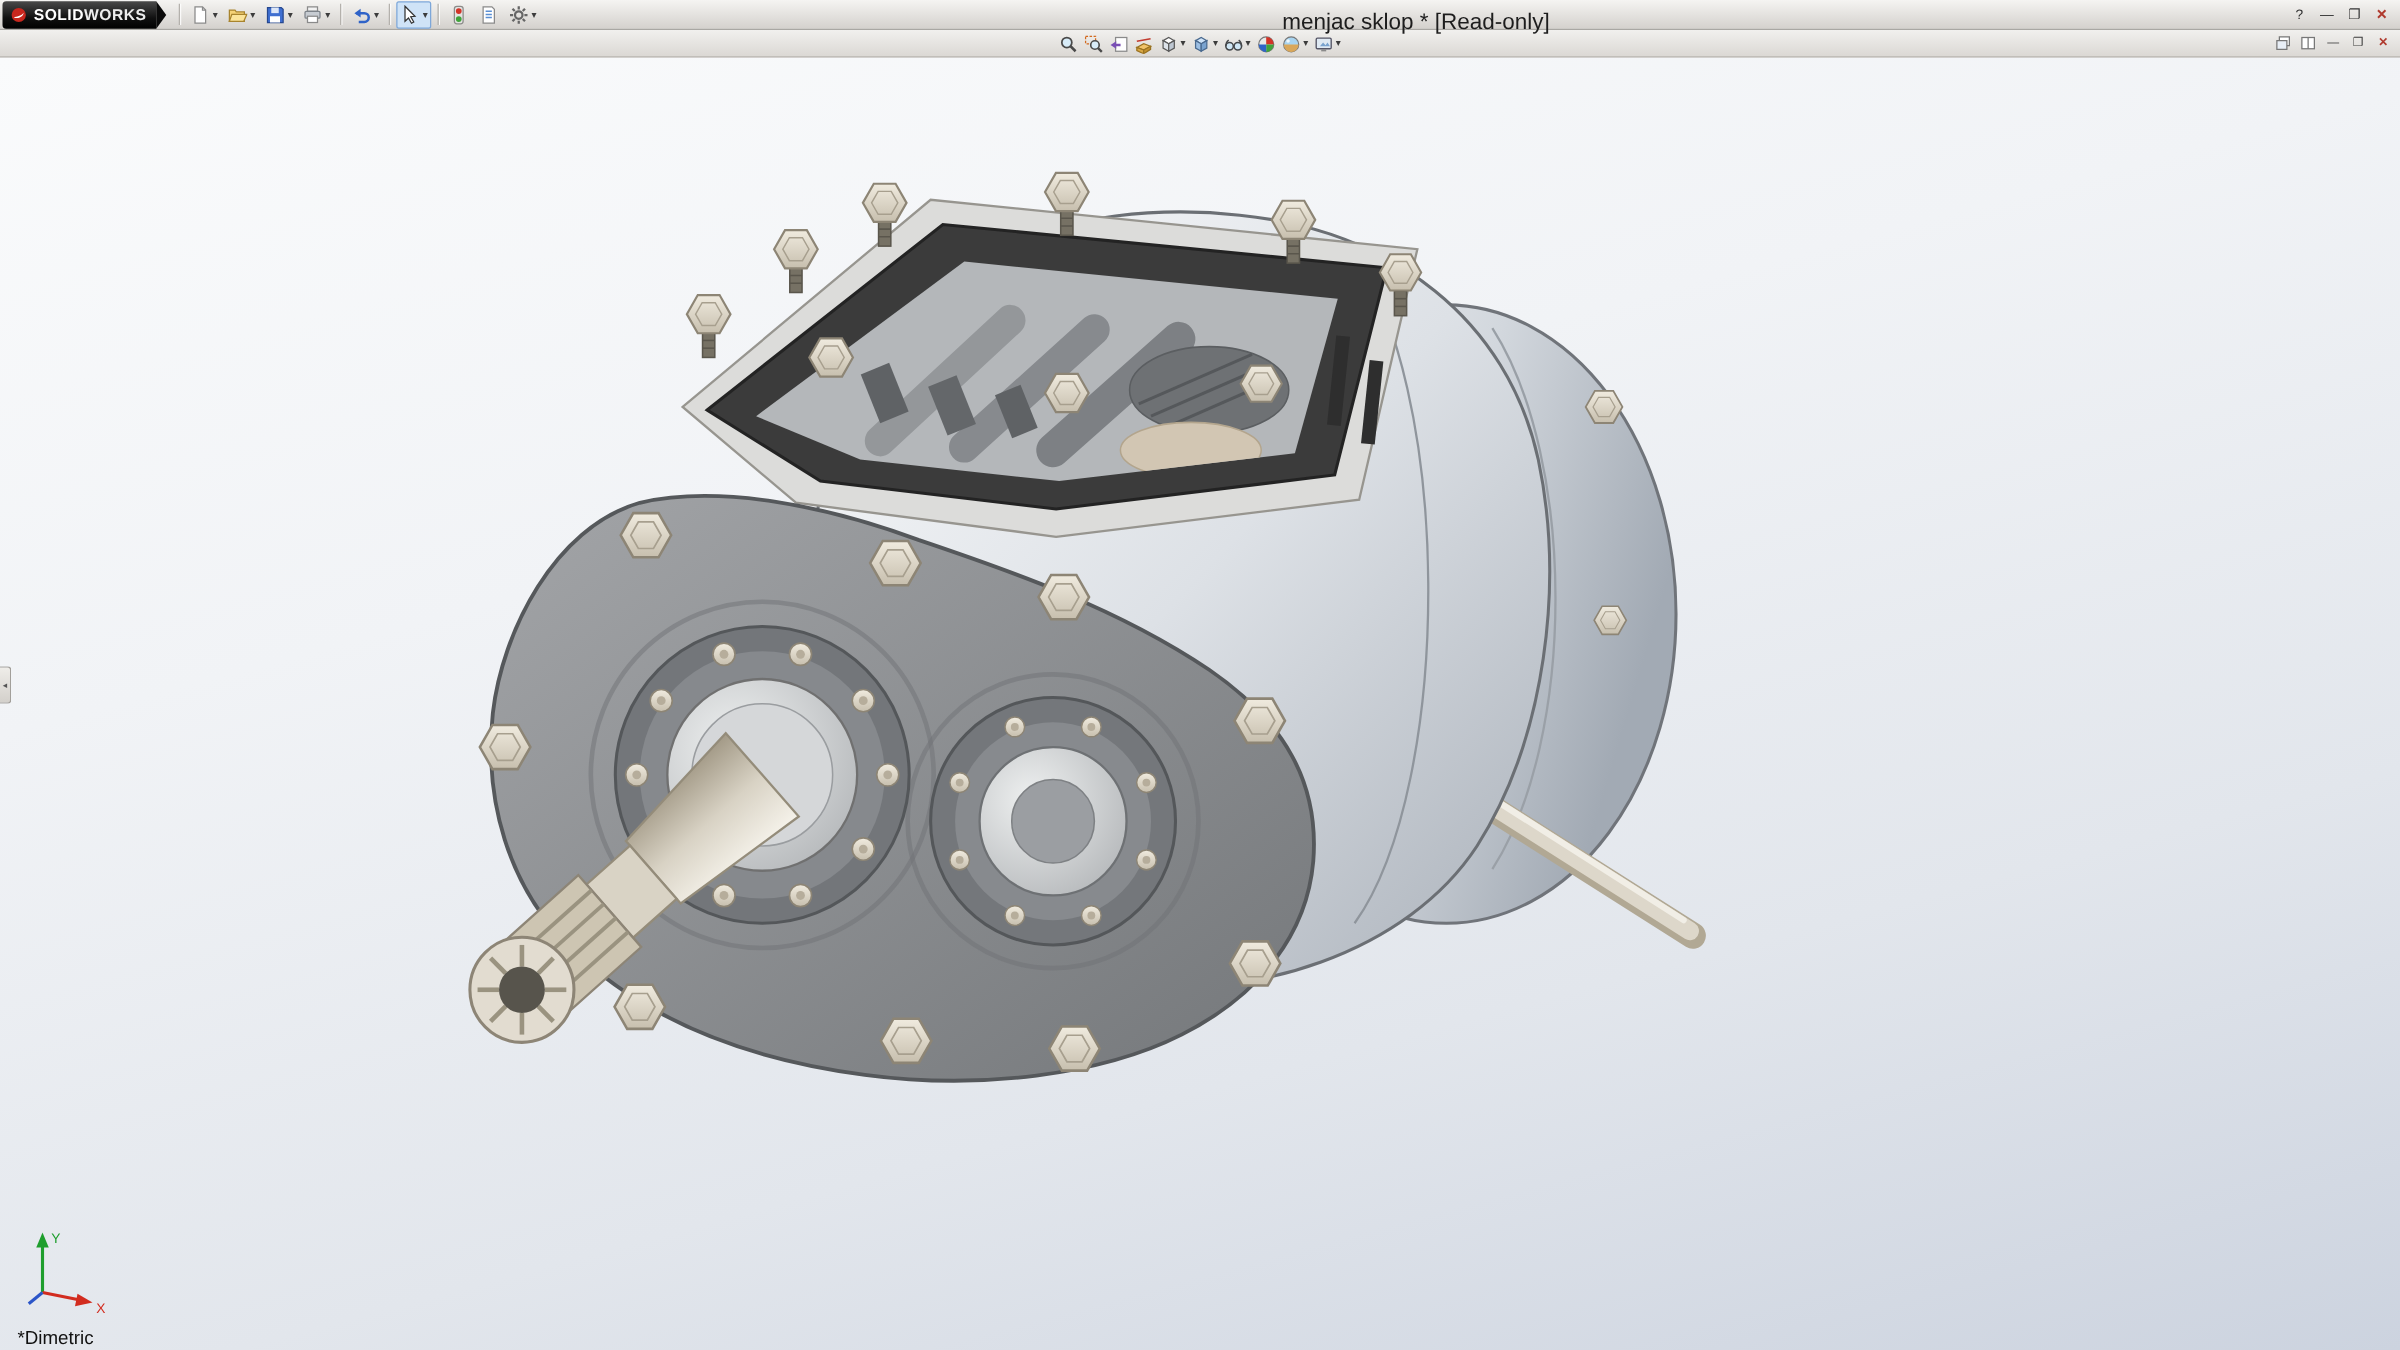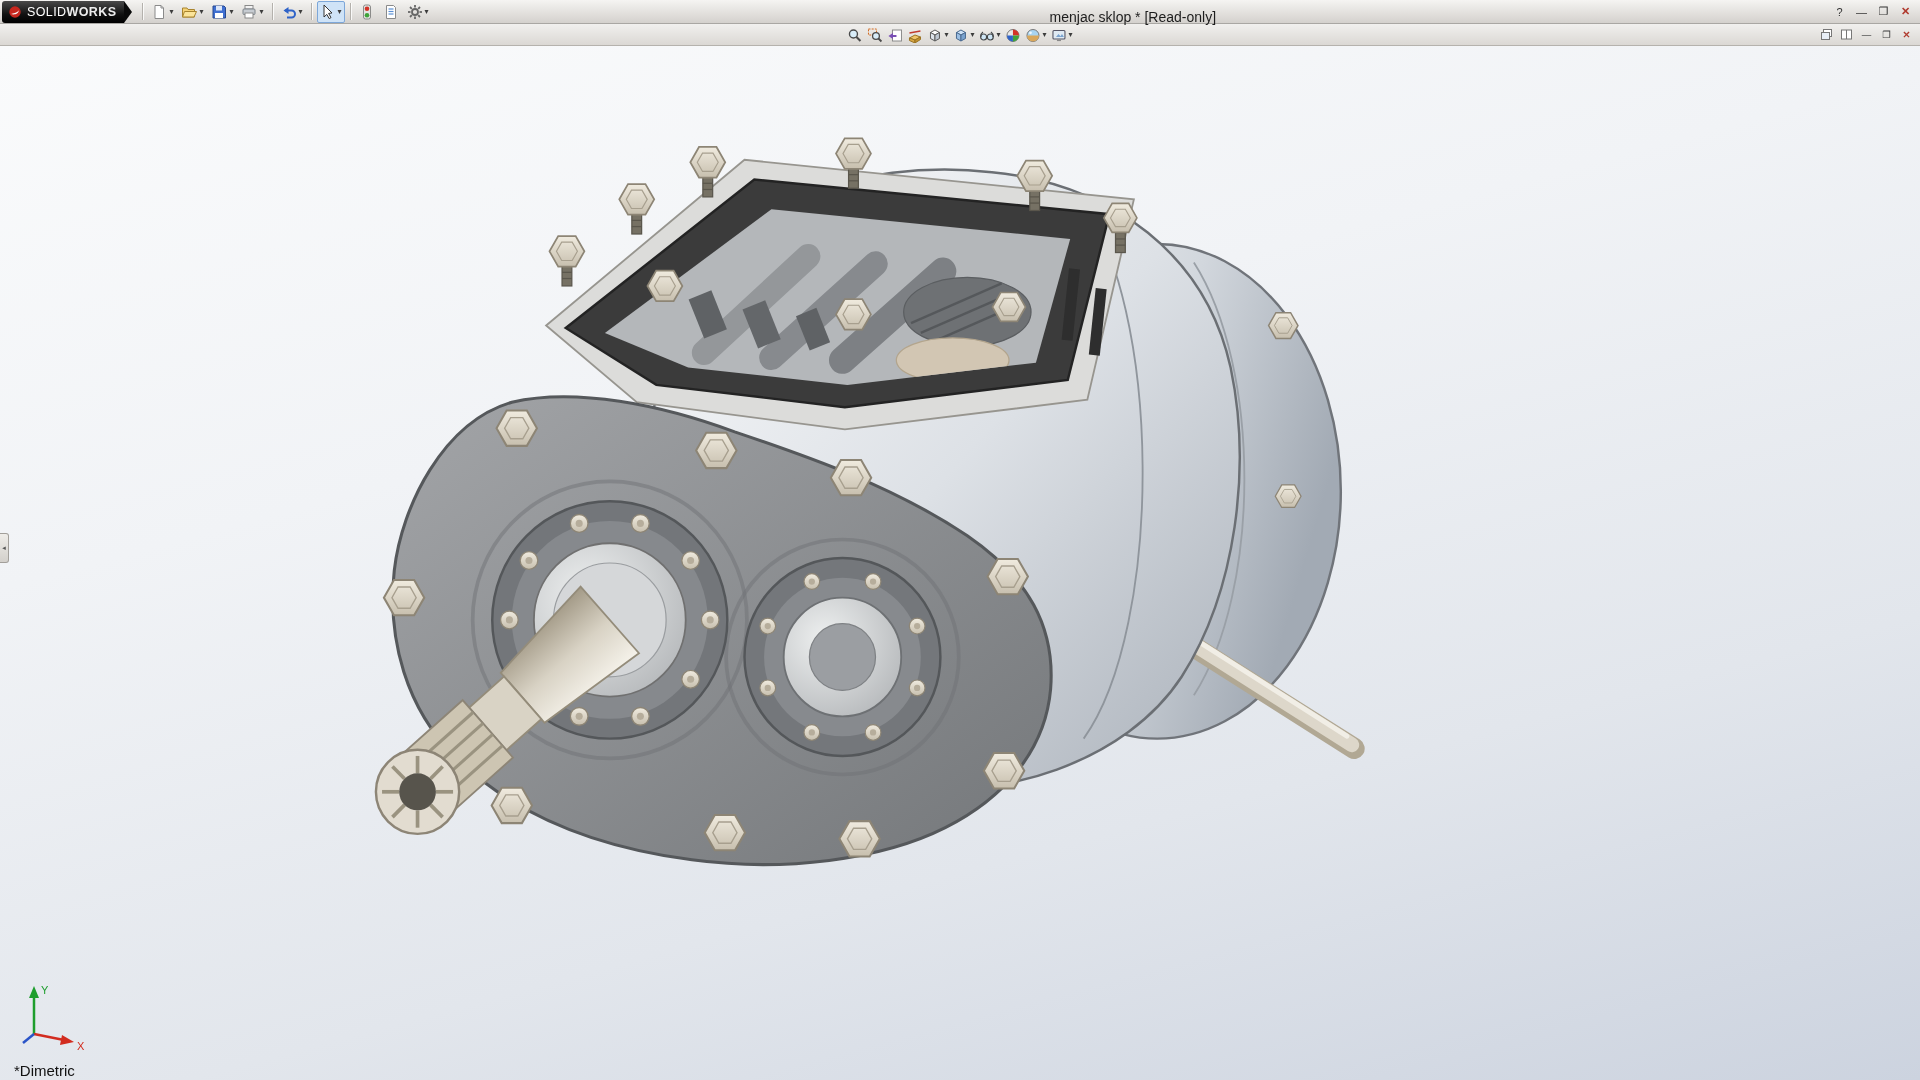--- a/index.html
+++ b/index.html
@@ -3,33 +3,33 @@
 <meta charset="utf-8">
 <style>
   *{box-sizing:border-box;margin:0;padding:0}
   html,body{width:1920px;height:1080px;overflow:hidden}
   body{font-family:"Liberation Sans",sans-serif;background:#cfcfcf;user-select:none}
   .app{width:1920px;height:1080px;display:flex;flex-direction:column;background:#e8e6e3}
 
   
   .titlebar{flex:0 0 24px;height:24px;background:linear-gradient(#f5f4f2,#d4d1cd);border-bottom:1px solid #a9a7a3;display:flex;align-items:center;position:relative;z-index:5}
   .brand{height:22px;margin:1px 0 1px 2px;background:linear-gradient(#4a4a4a,#111 60%,#000);border-radius:3px 0 0 3px;color:#fff;display:flex;align-items:center;gap:5px;padding:0 8px 0 6px;font-size:12.5px;letter-spacing:.4px}
-  .brand b{font-weight:normal}
+  .brand b{font-weight:bold}
   .brand .light{font-weight:bold;color:#ededed}
   .brand-tip{width:0;height:0;border-top:11px solid transparent;border-bottom:11px solid transparent;border-left:8px solid #0a0a0a;margin-right:6px}
   .logo-mark{width:14px;height:14px;display:block}
   .tbtn{height:22px;display:flex;align-items:center;padding:0 2px;border:1px solid transparent;border-radius:2px;margin:0 1px;cursor:default}
   .tbtn.active{background:#cfe3f7;border-color:#7da7d9}
   .tbtn svg{display:block}
   .caret{font-size:8px;color:#3c3c3c;margin-left:2px;line-height:1}
   .sep{width:1px;height:17px;background:#b4b1ac;box-shadow:1px 0 0 rgba(255,255,255,.8);margin:0 4px}
   .i16{width:16px;height:16px}
   .i15{width:15px;height:15px}
   .i13{width:13px;height:13px}
-  .doc-title{position:absolute;left:59%;transform:translateX(-50%);top:0;height:34px;display:flex;align-items:center;font-size:14px;color:#1d1d1d;white-space:nowrap}
+  .doc-title{position:absolute;left:59%;transform:translateX(-50%);top:0;height:34px;display:flex;align-items:center;font-size:18px;color:#1d1d1d;white-space:nowrap}
   .win-controls{margin-left:auto;display:flex;align-items:center;gap:3px;padding-right:5px}
   .wbtn{min-width:19px;height:17px;display:flex;align-items:center;justify-content:center;font-size:11px;color:#333;border-radius:2px}
   .wbtn.close{color:#b03a2e;font-weight:bold}
 
   
   .menurow{flex:0 0 22px;height:22px;background:linear-gradient(#f1f0ee,#dbd8d4);border-bottom:1px solid #b5b2ad;position:relative;z-index:4}
   .headsup{position:absolute;left:50%;top:0;height:22px;transform:translateX(-50%);display:flex;align-items:center;gap:1px}
   .hbtn{height:20px;display:flex;align-items:center;padding:0 2px;border-radius:2px;cursor:default}
   .doc-controls{position:absolute;right:5px;top:2px;display:flex;align-items:center;gap:3px}
   .dbtn{min-width:17px;height:16px;display:flex;align-items:center;justify-content:center;font-size:9.5px;color:#3a3a3a;border-radius:2px}

